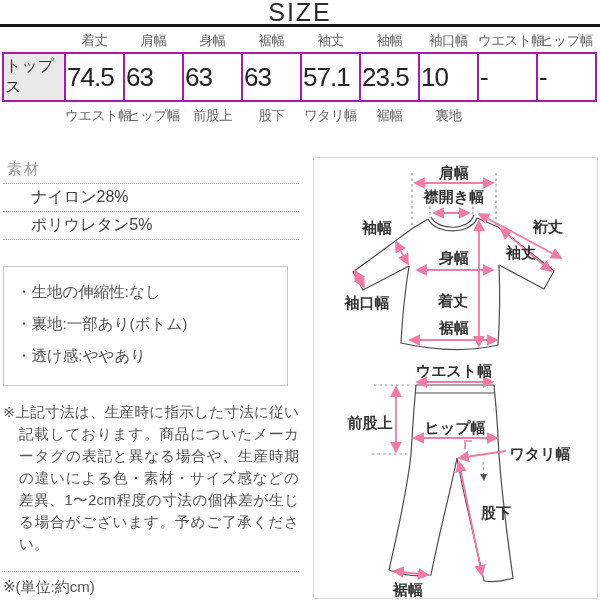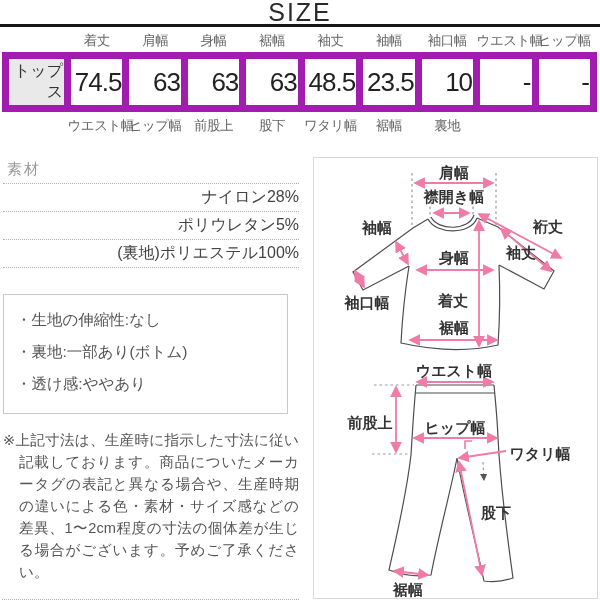--- a/index.html
+++ b/index.html
@@ -21,34 +21,34 @@
   table.size{
     border-collapse:collapse;table-layout:fixed;
     width:595px;margin:0 2px;
   }
   table.size col.c0{width:62px;}
   tr.hrow td{
     border:none;font-size:13.5px;color:#666;text-align:center;
     padding:5px 0 2px;white-space:nowrap;overflow:visible;letter-spacing:-0.5px;
   }
   tr.drow td,tr.drow th{
-    border:7px solid #a21caf;text-align:right;vertical-align:middle;
+    border:2px solid #a21caf;text-align:left;vertical-align:middle;
   }
   tr.drow td{font-size:26px;color:#222;height:44px;font-weight:400;letter-spacing:-1px;}
   tr.drow th{background:#e9e9e9;font-size:16px;font-weight:400;color:#333;}
 
   
   .left-col{position:absolute;top:156px;left:0;width:303px;}
   .mat-row{
     display:flex;align-items:center;height:27px;
     border-bottom:1px dotted #b0b0b0;margin:0 4px 0 3px;
   }
   .mat-label{width:56px;padding-left:4px;font-size:15px;color:#999;letter-spacing:2px;}
   .mat-value{flex:1;font-size:16px;color:#444;text-align:left;}
-  .mat-row.centered .mat-value{text-align:right;padding-left:28px;}
+  .mat-row.centered .mat-value{text-align:left;padding-left:28px;}
 
   .feat-box{
     margin:26px 15px 0 3px;border:1px solid #c9c9c9;
     padding:9px 12px 13px;
   }
   .feat-item{font-size:15.5px;color:#555;line-height:32px;white-space:nowrap;}
 
   .note{
     margin:15px 4px 16px 3px;font-size:14.6px;color:#555;line-height:22px;
     padding-left:16px;text-indent:-16px;text-align:justify;
@@ -104,21 +104,21 @@
       <td>袖口幅</td>
       <td>ウエスト幅</td>
       <td>ヒップ幅</td>
     </tr>
     <tr class="drow">
       <th>トップス</th>
       <td>74.5</td>
       <td>63</td>
       <td>63</td>
       <td>63</td>
-      <td>48.5</td>
+      <td>57.1</td>
       <td>23.5</td>
       <td>10</td>
       <td>-</td>
       <td>-</td>
     </tr>
     <tr class="hrow">
       <td></td>
       <td>ウエスト幅</td>
       <td>ヒップ幅</td>
       <td>前股上</td>
@@ -134,23 +134,20 @@
 
   <div class="left-col">
     <div class="mat-row">
       <span class="mat-label">素材</span>
     </div>
     <div class="mat-row centered">
       <span class="mat-value">ナイロン28%</span>
     </div>
     <div class="mat-row centered">
       <span class="mat-value">ポリウレタン5%</span>
-    </div>
-    <div class="mat-row centered">
-      <span class="mat-value">(裏地)ポリエステル100%</span>
     </div>
 
     <div class="feat-box">
       <div class="feat-item">・生地の伸縮性:なし</div>
       <div class="feat-item">・裏地:一部あり(ボトム)</div>
       <div class="feat-item">・透け感:ややあり</div>
     </div>
 
     <div class="note">※上記寸法は、生産時に指示した寸法に従い記載しております。商品についたメーカータグの表記と異なる場合や、生産時期の違いによる色・素材・サイズ感などの差異、1〜2cm程度の寸法の個体差が生じる場合がございます。予めご了承ください。</div>
     <div class="dotted-rule"></div>

